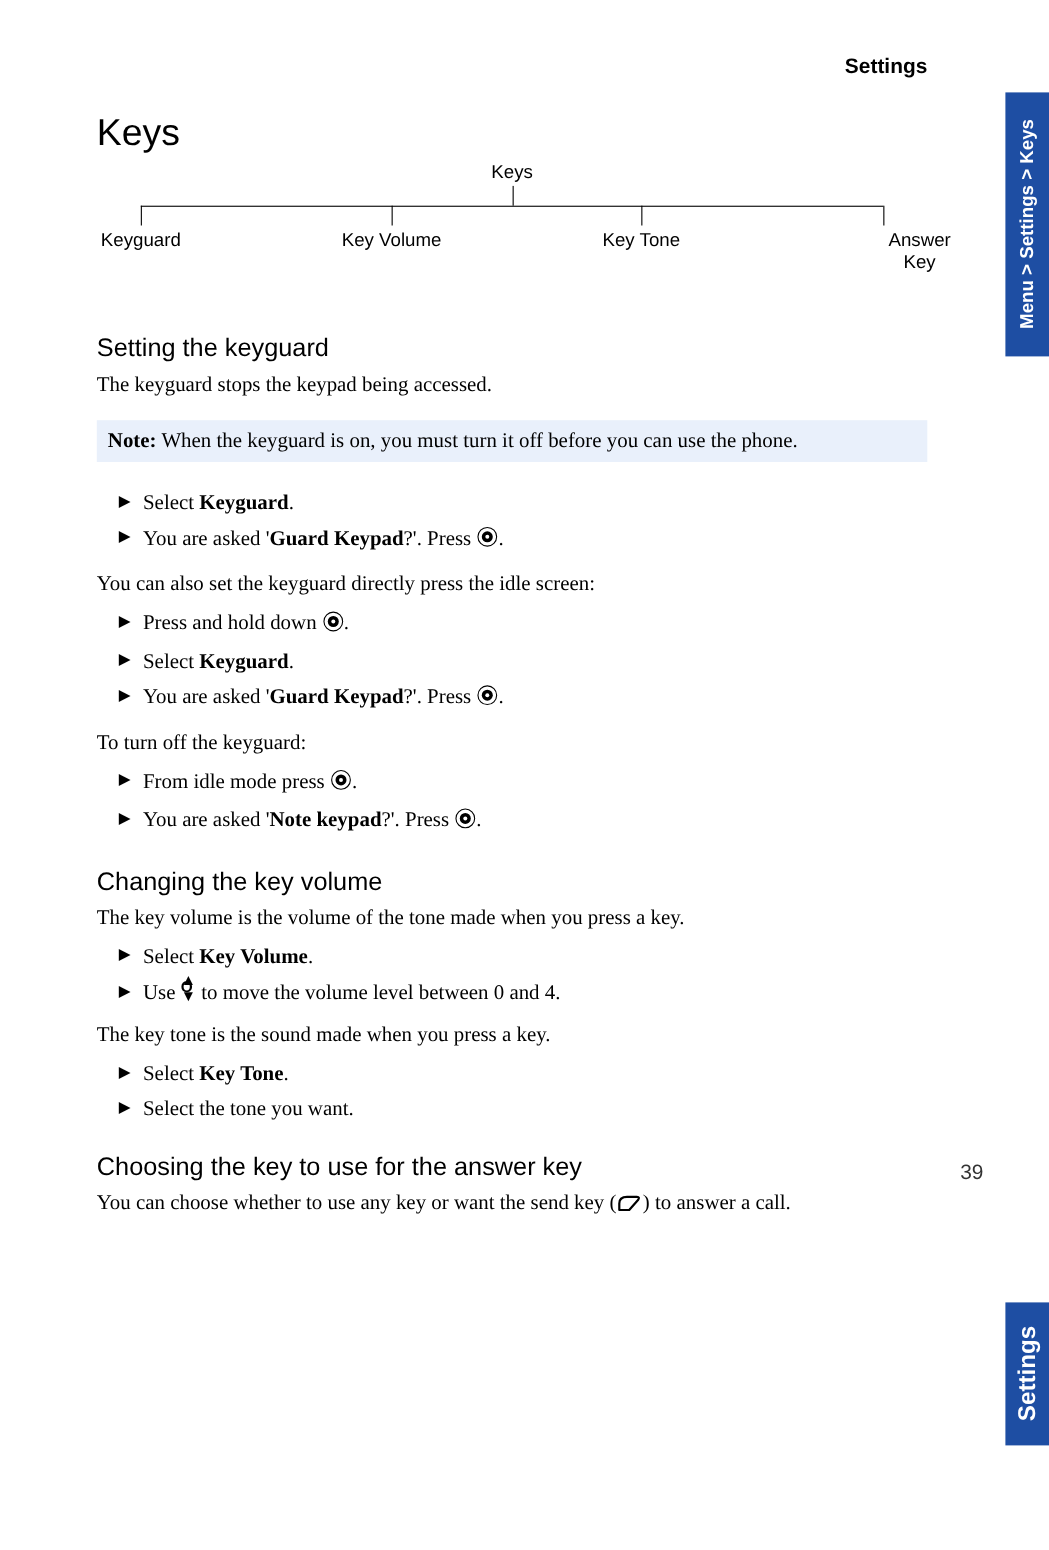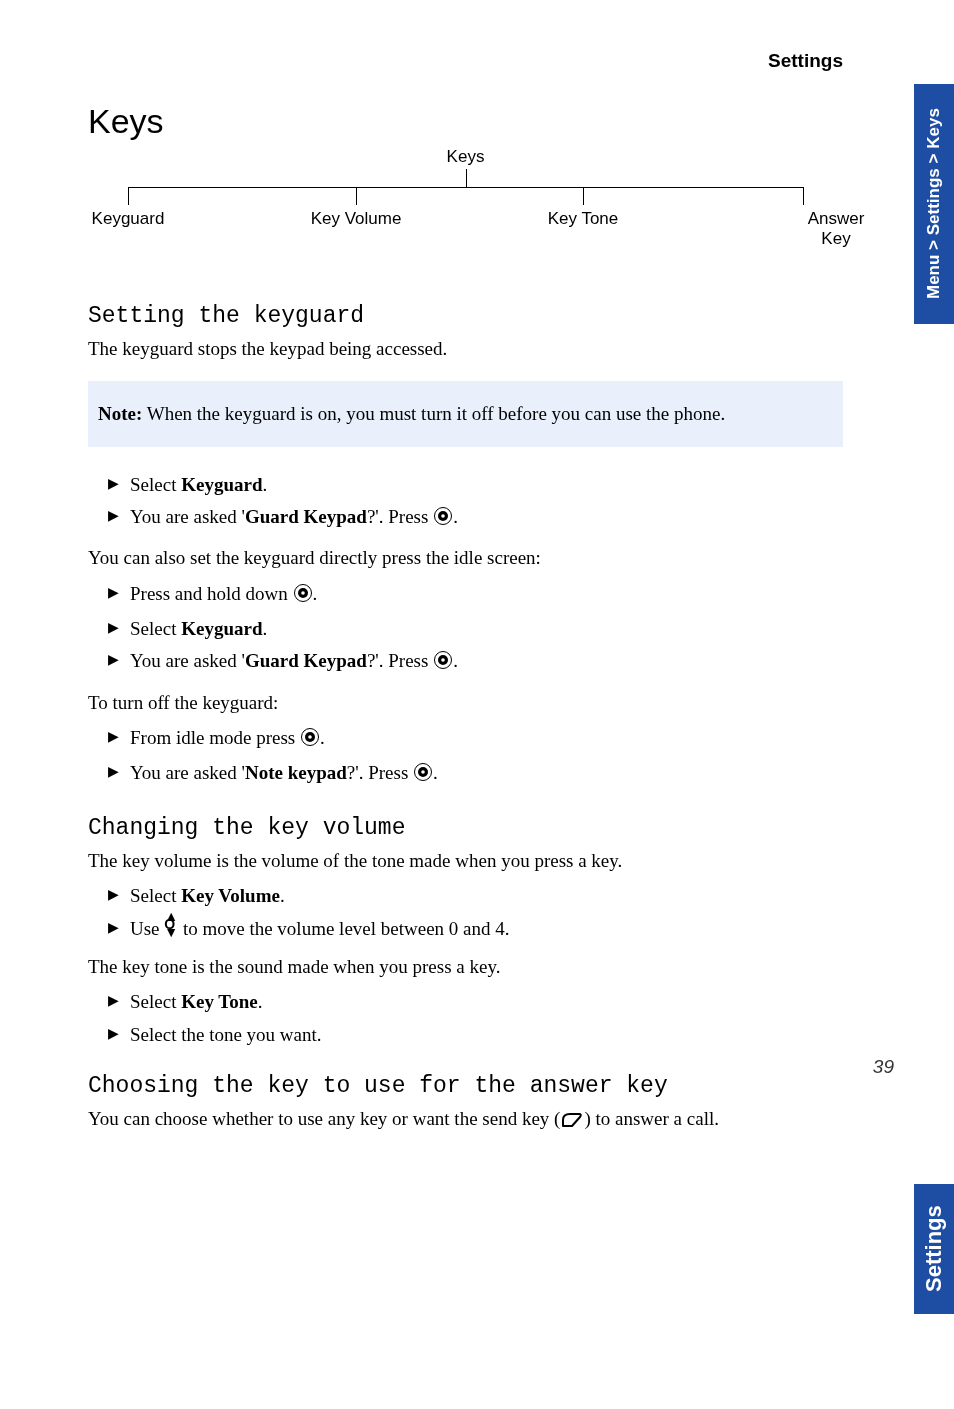--- a/index.html
+++ b/index.html
@@ -7,37 +7,37 @@
   .page { position: relative; width: 954px; height: 1122px; }
   .content { position: absolute; left: 88px; top: 50px; width: 755px; }
   .header-right { text-align: right; font-family: Arial, Helvetica, sans-serif; font-weight: bold; font-size: 19px; margin-bottom: 30px; }
   h1 { font-family: Arial, Helvetica, sans-serif; font-weight: normal; font-size: 34px; margin-bottom: 6px; }
   .tree { position: relative; height: 120px; margin-bottom: 36px; font-family: Arial, Helvetica, sans-serif; font-size: 17px; }
   .tree-root { position: absolute; top: 0; left: 50%; transform: translateX(-50%); }
   .tree-vline-top { position: absolute; top: 22px; left: 50%; width: 1px; height: 18px; background: #000; }
   .tree-hline { position: absolute; top: 40px; left: 40px; right: 40px; height: 1px; background: #000; }
   .tree-vline { position: absolute; top: 40px; width: 1px; height: 18px; background: #000; }
   .tree-leaf { position: absolute; top: 62px; text-align: center; }
-  h2 { font-family: Liberation Mono, monospace; font-weight: normal; font-size: 23px; margin-top: 22px; margin-bottom: 6px; }
+  h2 { font-family: Liberation Sans, sans-serif; font-weight: normal; font-size: 23px; margin-top: 22px; margin-bottom: 6px; }
   p.body, p.list-intro { font-size: 19px; line-height: 1.45; margin-bottom: 6px; }
-  .note { background: #e9f0fb; padding: 22px 10px; font-size: 19px; margin: 18px 0 22px 0; }
+  .note { background: #e9f0fb; padding: 8px 10px; font-size: 19px; margin: 18px 0 22px 0; }
   ul.steps { list-style: none; padding-left: 20px; margin-bottom: 8px; }
   ul.steps li { position: relative; padding-left: 22px; font-size: 19px; line-height: 1.7; }
   ul.steps li::before { content: "\25B6"; position: absolute; left: 0; top: 3px; font-size: 14px; }
   .bold { font-weight: bold; }
   .icon-circle { display: inline-block; vertical-align: -3px; }
   .icon-updown { display: inline-block; vertical-align: -2px; font-weight: bold; font-size: 14px; font-family: Arial, sans-serif; line-height: 0.55; }
   .icon-send { display: inline-block; vertical-align: -4px; }
 
   .side-tabs { position: absolute; right: 0; top: 84px; width: 40px; height: 1230px; }
   .tab { position: absolute; right: 0; width: 40px; background: #1e4ea3; color: #fff; font-family: Arial, Helvetica, sans-serif; font-weight: bold; writing-mode: vertical-rl; transform: rotate(180deg); display: flex; align-items: center; justify-content: center; padding: 14px 0; }
   .tab-top { top: 0; height: 240px; font-size: 17px; }
   .tab-bottom { bottom: 0; height: 130px; font-size: 22px; }
 
-  .page-num { position: absolute; right: 60px; bottom: 44px; font-family: Arial, Helvetica, sans-serif; font-size: 19px; color: #333; font-style: italic; }
+  .page-num { position: absolute; right: 60px; bottom: 44px; font-family: Arial, Helvetica, sans-serif; font-size: 19px; color: #333; }
 </style>
 </head>
 <body>
 
 <div class="page">
   <div class="content">
     <div class="header-right">Settings</div>
 
     <h1>Keys</h1>
 

